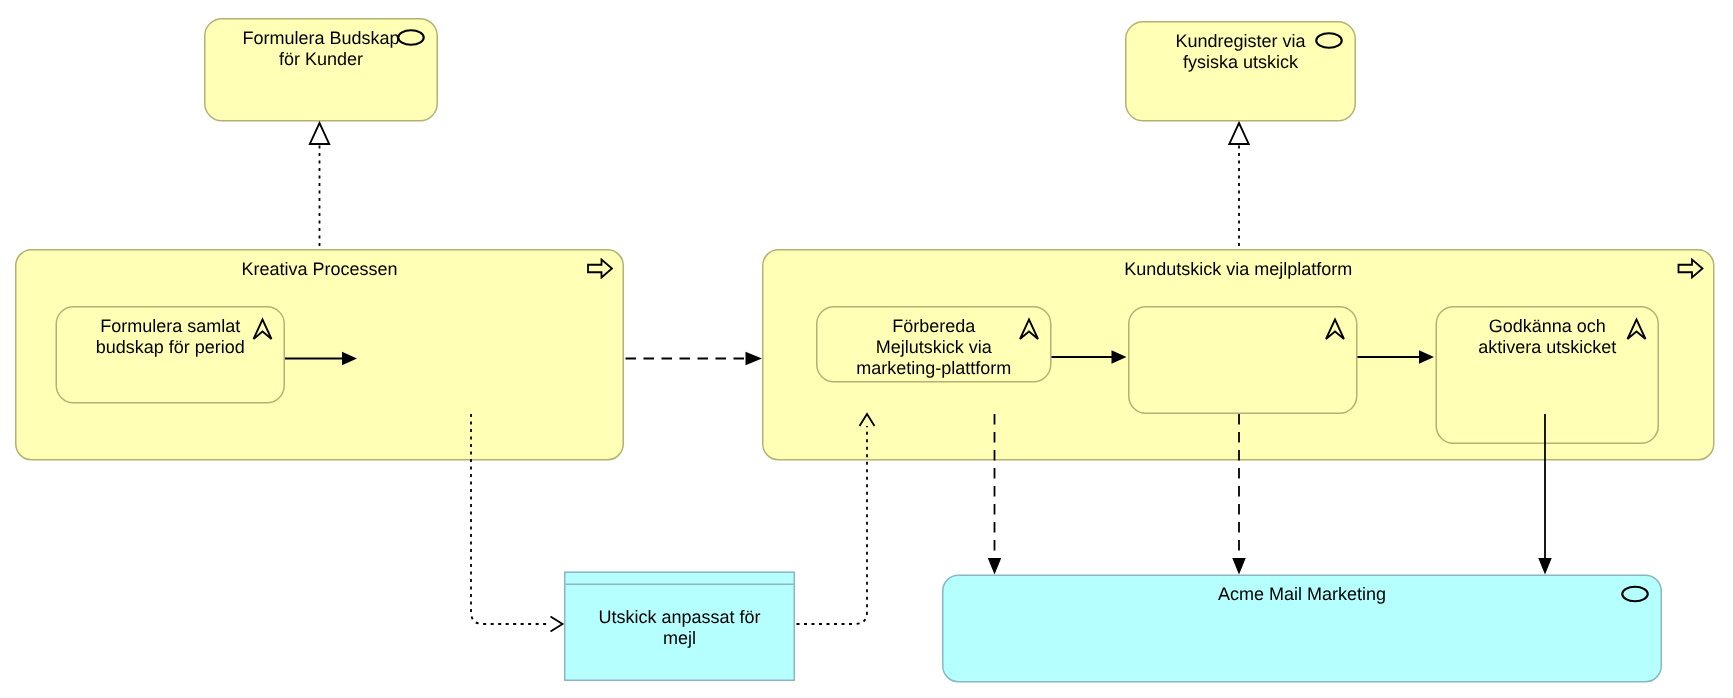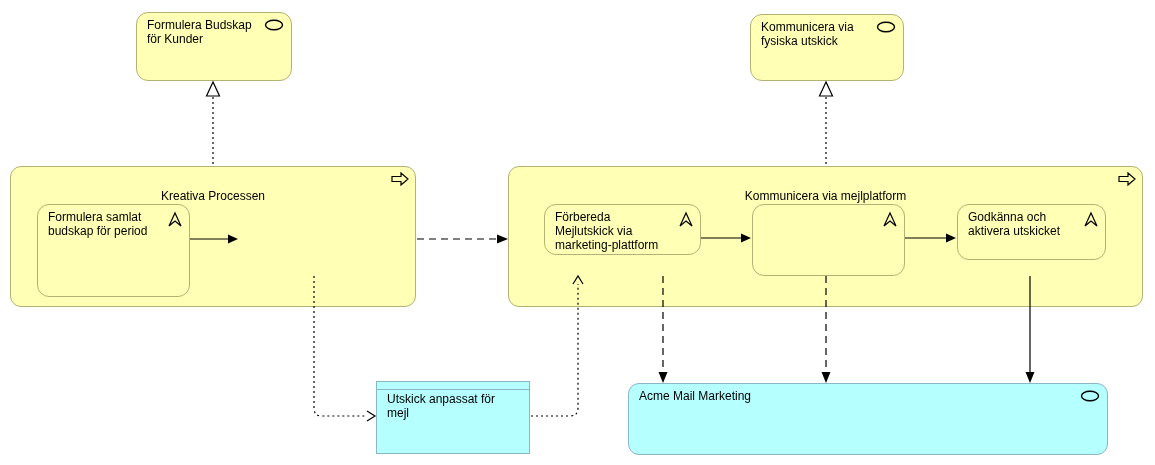--- a/index.html
+++ b/index.html
@@ -34,26 +34,26 @@
   }
   .app{
     background:var(--app-fill);
     border:1px solid var(--app-border);
   }
   .rounded{border-radius:11px;}
   .rounded-sm{border-radius:12px;}
   .label{
     position:relative;
     padding:5px 10px 0;
-    text-align:left;
+    text-align:center;
     white-space:pre-line;
   }
   .grp-title{
     position:relative;
-    padding-top:22px;
+    padding-top:5px;
     text-align:center;
     white-space:pre-line;
   }
   .icon{
     position:absolute;
     display:block;
   }
   .icon svg{display:block;}
   .icon-tr{top:5px;right:6px;}
   .icon-tr-oval{top:6px;right:7px;}
@@ -61,21 +61,21 @@
   .proc-icon polygon{fill:none;stroke:#000;stroke-width:1.2;}
   .chev-icon polygon{fill:none;stroke:#000;stroke-width:1.2;stroke-linejoin:miter;}
   .data-object{
     background:var(--app-fill);
     border:1px solid var(--app-border);
   }
   .data-object .band{
     height:7px;
     border-bottom:1px solid var(--app-border);
   }
-  .data-object .label{padding-top:2px;}
+  .data-object .label{padding-top:2px;margin-top:12px;}
   .wires{
     position:absolute;
     left:0;top:0;
     pointer-events:none;
   }
   .wires .solid,.wires .dash,.wires .dot{
     fill:none;stroke:var(--wire);stroke-width:1.2;
   }
   .wires .dash{stroke-dasharray:7 5;}
   .wires .dot{stroke-dasharray:2 3;}
@@ -92,51 +92,51 @@
     <div class="label">Formulera Budskap
 för Kunder</div>
     <span class="icon icon-tr-oval oval-icon">
       <svg width="20" height="12" viewBox="0 0 20 12">
           <ellipse cx="10" cy="6" rx="8.5" ry="4.8"></ellipse>
         </svg>
     </span>
   </div>
 
   <div class="node business rounded-sm" style="left:750px;top:14px;width:154px;height:67px">
-    <div class="label">Kommunicera via
+    <div class="label">Kundregister via
 fysiska utskick</div>
     <span class="icon icon-tr-oval oval-icon">
       <svg width="20" height="12" viewBox="0 0 20 12">
           <ellipse cx="10" cy="6" rx="8.5" ry="4.8"></ellipse>
         </svg>
     </span>
   </div>
 
   <div class="node business rounded" style="left:10px;top:166px;width:406px;height:141px">
     <div class="grp-title">Kreativa Processen</div>
     <span class="icon icon-tr proc-icon">
       <svg width="18" height="14" viewBox="0 0 18 14">
           <polygon points="1,4.5 10,4.5 10,1 17,7 10,13 10,9.5 1,9.5"></polygon>
         </svg>
     </span>
 
-    <div class="node business rounded-sm" style="left:26px;top:37px;width:153px;height:93px">
+    <div class="node business rounded-sm" style="left:26px;top:37px;width:153px;height:65px">
       <div class="label">Formulera samlat
 budskap för period</div>
       <span class="icon icon-tr chev-icon">
         <svg width="16" height="18" viewBox="0 0 16 18">
             <polygon points="2,16 8,3 14,16 8,11"></polygon>
           </svg>
       </span>
     </div>
 
   </div>
 
   <div class="node business rounded" style="left:508px;top:166px;width:635px;height:141px">
-    <div class="grp-title">Kommunicera via mejlplatform</div>
+    <div class="grp-title">Kundutskick via mejlplatform</div>
     <span class="icon icon-tr proc-icon">
       <svg width="18" height="14" viewBox="0 0 18 14">
           <polygon points="1,4.5 10,4.5 10,1 17,7 10,13 10,9.5 1,9.5"></polygon>
         </svg>
     </span>
 
     <div class="node business rounded-sm" style="left:35px;top:37px;width:157px;height:51px">
       <div class="label">Förbereda
 Mejlutskick via
 marketing-plattform</div>
@@ -148,21 +148,21 @@
     </div>
 
     <div class="node business rounded-sm" style="left:243px;top:37px;width:153px;height:72px">
       <span class="icon icon-tr chev-icon">
         <svg width="16" height="18" viewBox="0 0 16 18">
             <polygon points="2,16 8,3 14,16 8,11"></polygon>
           </svg>
       </span>
     </div>
 
-    <div class="node business rounded-sm" style="left:448px;top:37px;width:149px;height:56px">
+    <div class="node business rounded-sm" style="left:448px;top:37px;width:149px;height:92px">
       <div class="label">Godkänna och
 aktivera utskicket</div>
       <span class="icon icon-tr chev-icon">
         <svg width="16" height="18" viewBox="0 0 16 18">
             <polygon points="2,16 8,3 14,16 8,11"></polygon>
           </svg>
       </span>
     </div>
   </div>
 

